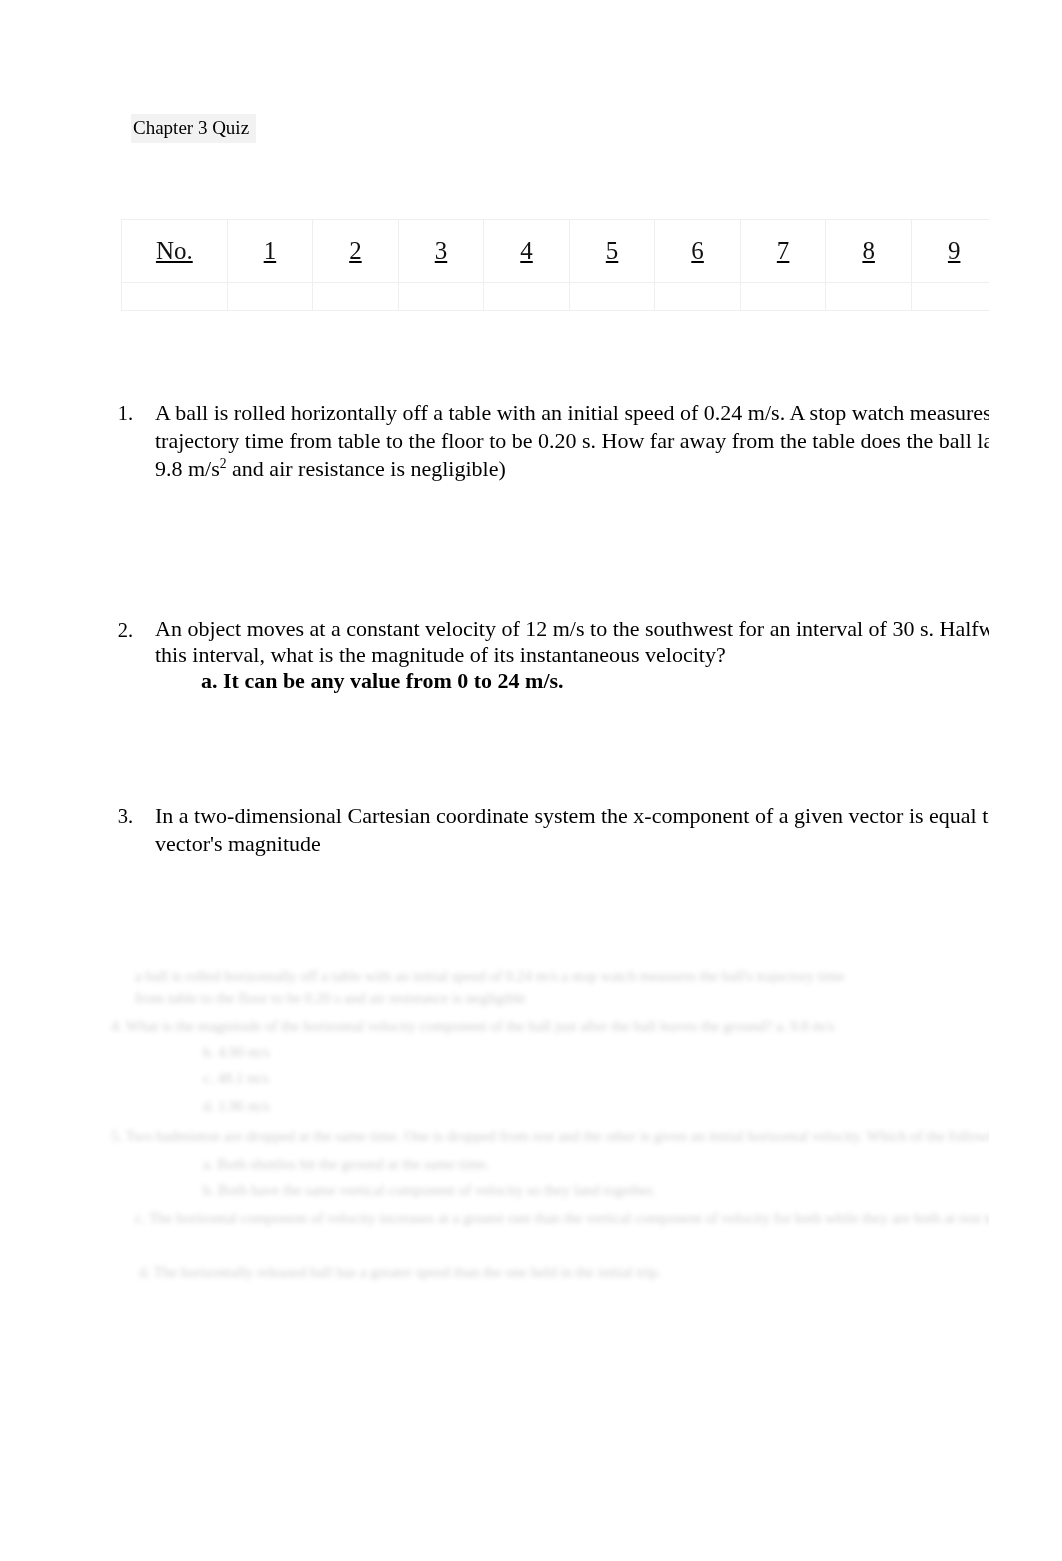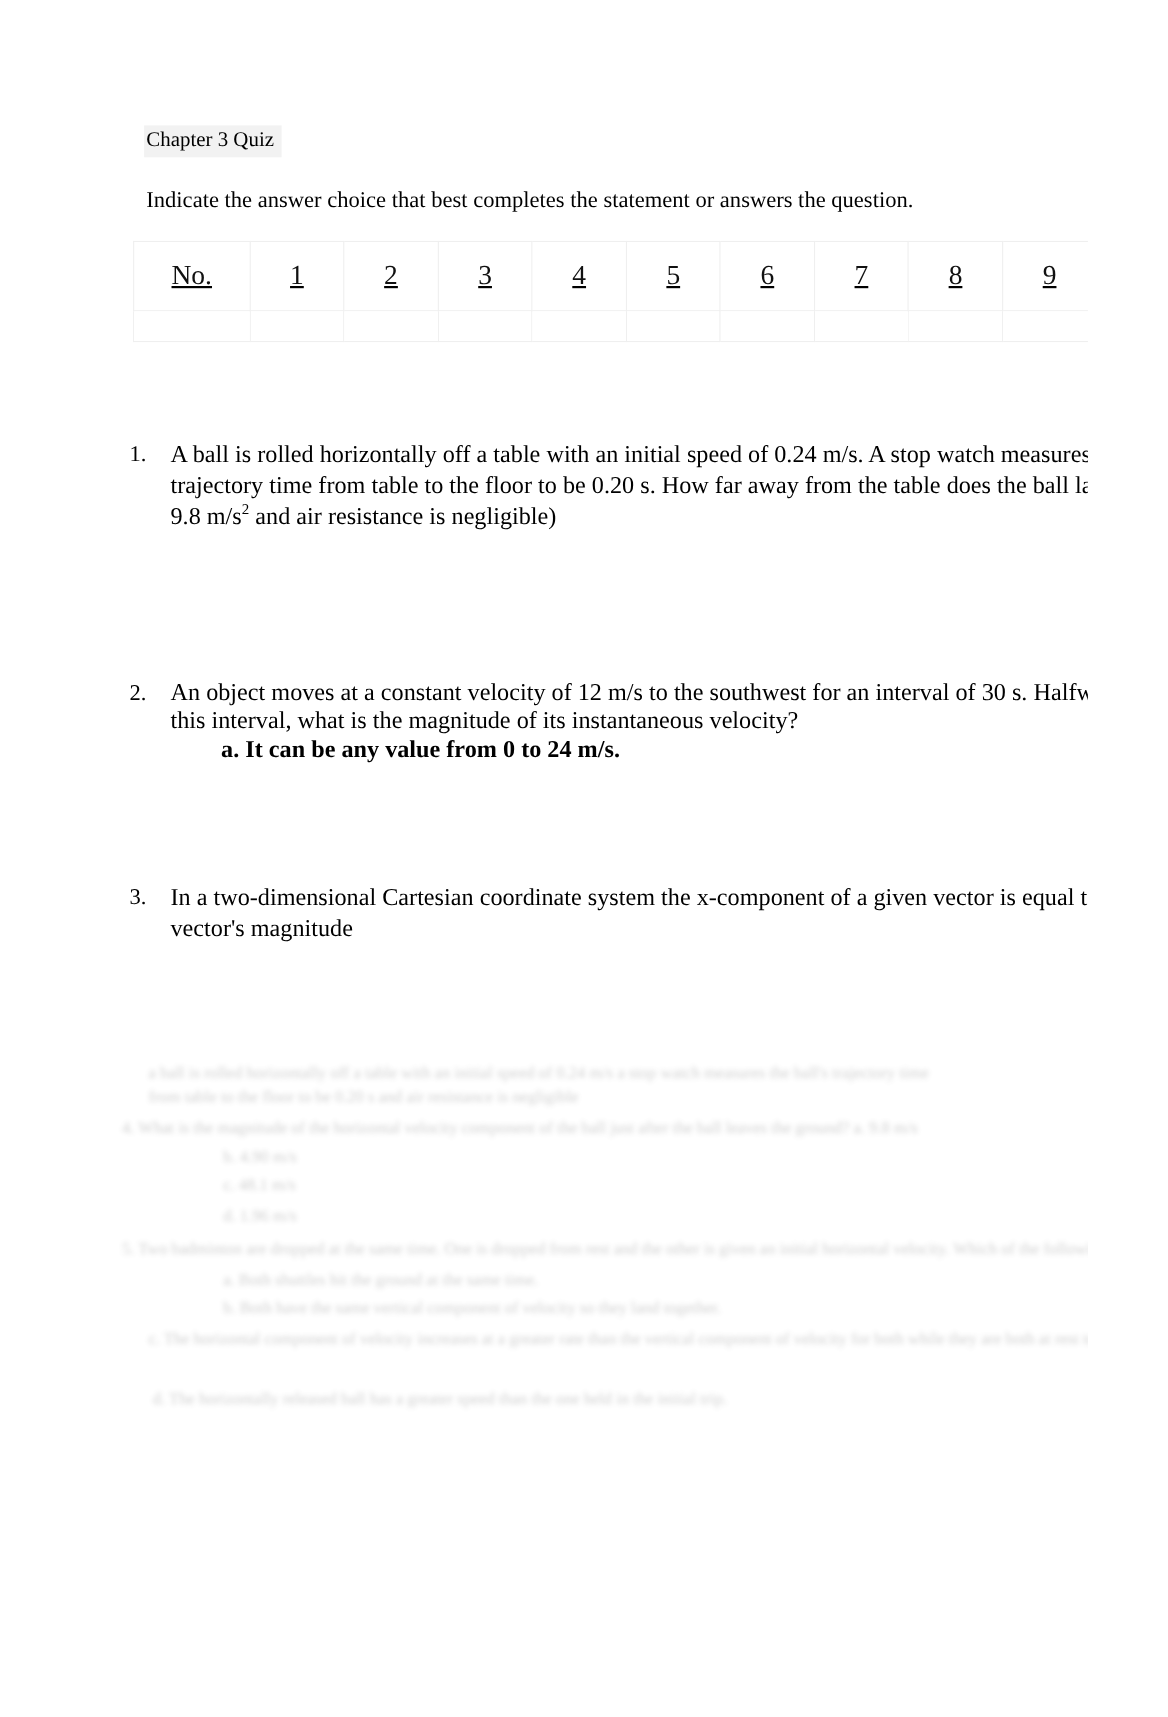--- a/index.html
+++ b/index.html
@@ -166,21 +166,20 @@
   .blur-line.ind4 { left: 62px; }
   .blur-line.ind5 { left: 66px; }
 </style>
 </head>
 <body>
 
 <div class="page">
 
   <div class="doc-title">Chapter 3 Quiz</div>
 
-  <div class="instruction">Indicate the answer choice that best completes the statement or answers the question.</div>
 
   <div class="answer-table-wrap">
     <table class="answer-table">
       <tbody>
         <tr class="head-row">
           <td class="col-no">No.</td>
           <td class="col-n">1</td>
           <td class="col-n">2</td>
           <td class="col-n">3</td>
           <td class="col-n">4</td>

